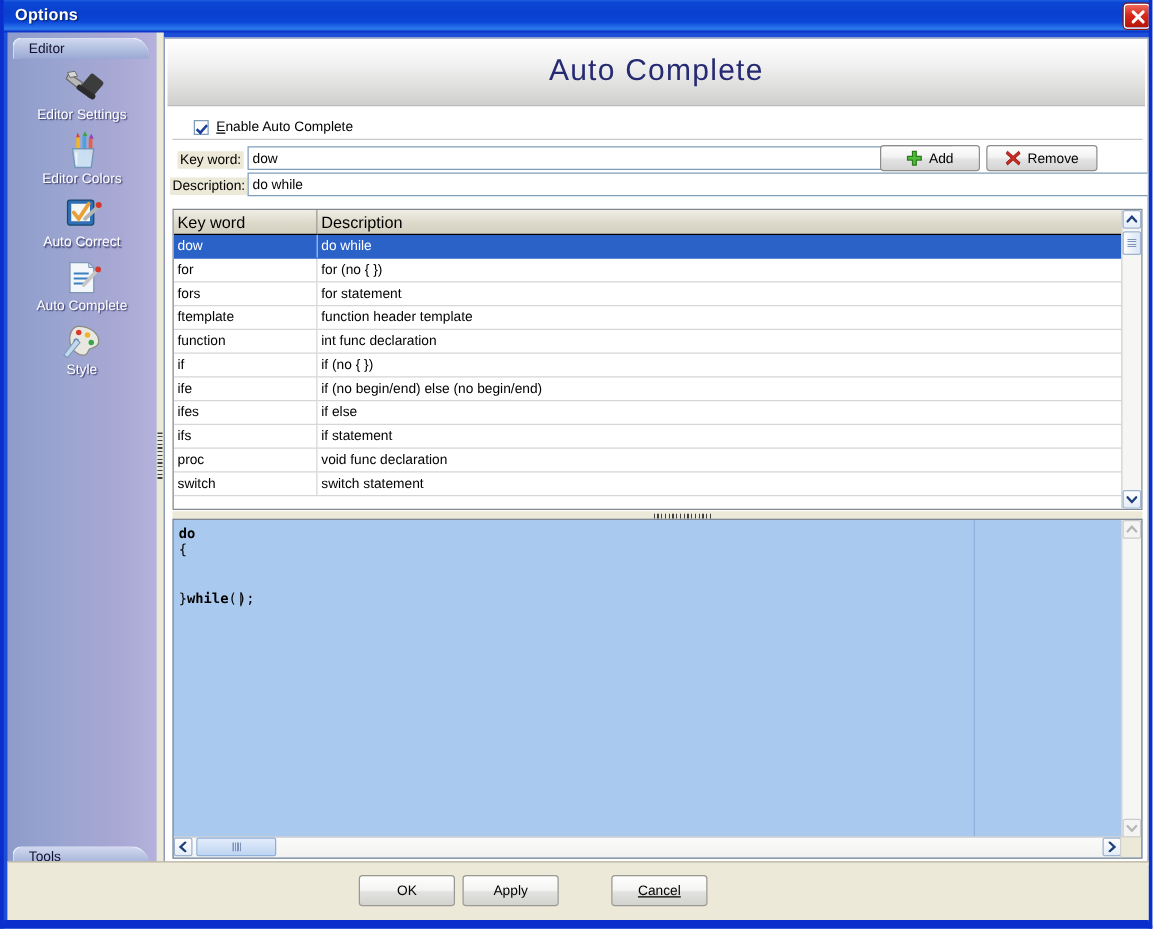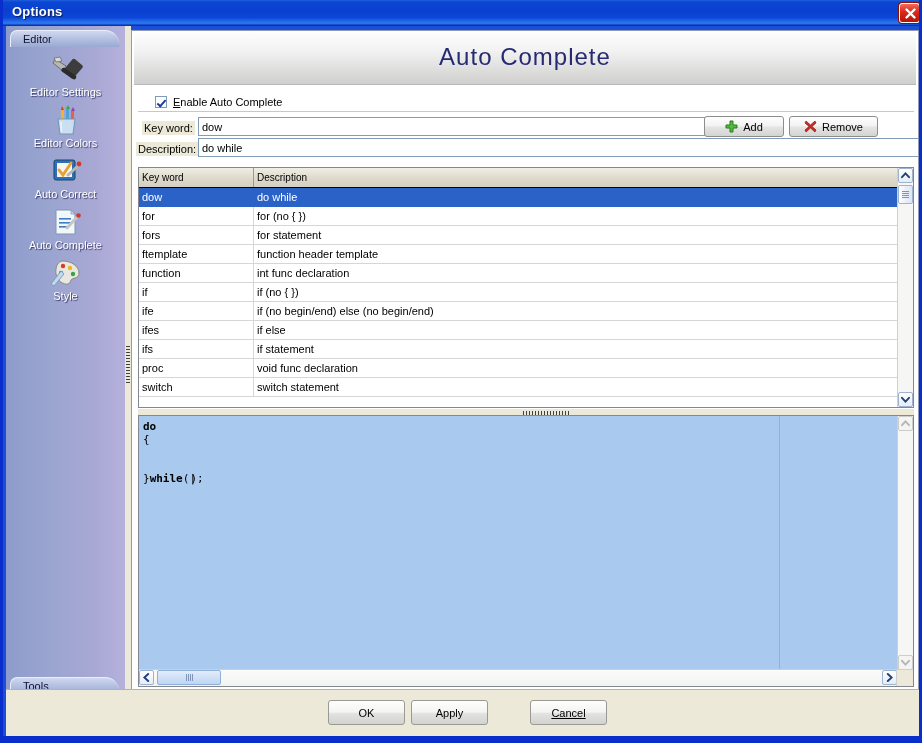--- a/index.html
+++ b/index.html
@@ -241,21 +241,21 @@
   table.grid {
     border-collapse: collapse;
     width: 760px;
     table-layout: fixed;
   }
   table.grid th {
     background: linear-gradient(to bottom, #f0eee5 0%, #ddd9cb 55%, #d4d0c0 100%);
     border-right: 1px solid #9a9a92;
     border-bottom: 1px solid #000000;
     font-weight: normal;
-    font-size: 10px;
+    font-size: 13px;
     text-align: left;
     padding: 2px 0 2px 3px;
     height: 15px;
     color: #000;
   }
   table.grid td {
     border-bottom: 1px solid #d6d6d6;
     border-right: 1px solid #d6d6d6;
     font-size: 11px;
     padding: 2px 0 2px 3px;
@@ -410,21 +410,20 @@
     position: absolute;
     top: 10px;
     width: 77px; height: 25px;
     background: linear-gradient(to bottom, #fefefe 0%, #f4f4f3 48%, #e2e2e0 55%, #d2d2cf 100%);
     border: 1px solid #9a9a95;
     border-radius: 3px;
     box-sizing: border-box;
     font-size: 11px; color: #000;
     font-family: "Liberation Sans", sans-serif;
     cursor: pointer;
-    margin-left: 41px;
   }
   #ok-btn { left: 281px; }
   #apply-btn { left: 364px; }
   #cancel-btn { left: 483px; text-decoration: underline; }
   #bottom-strip {
     position: absolute;
     left: 0; bottom: 0;
     width: 922px; height: 4px;
     background: #0a2ecc;
   }

